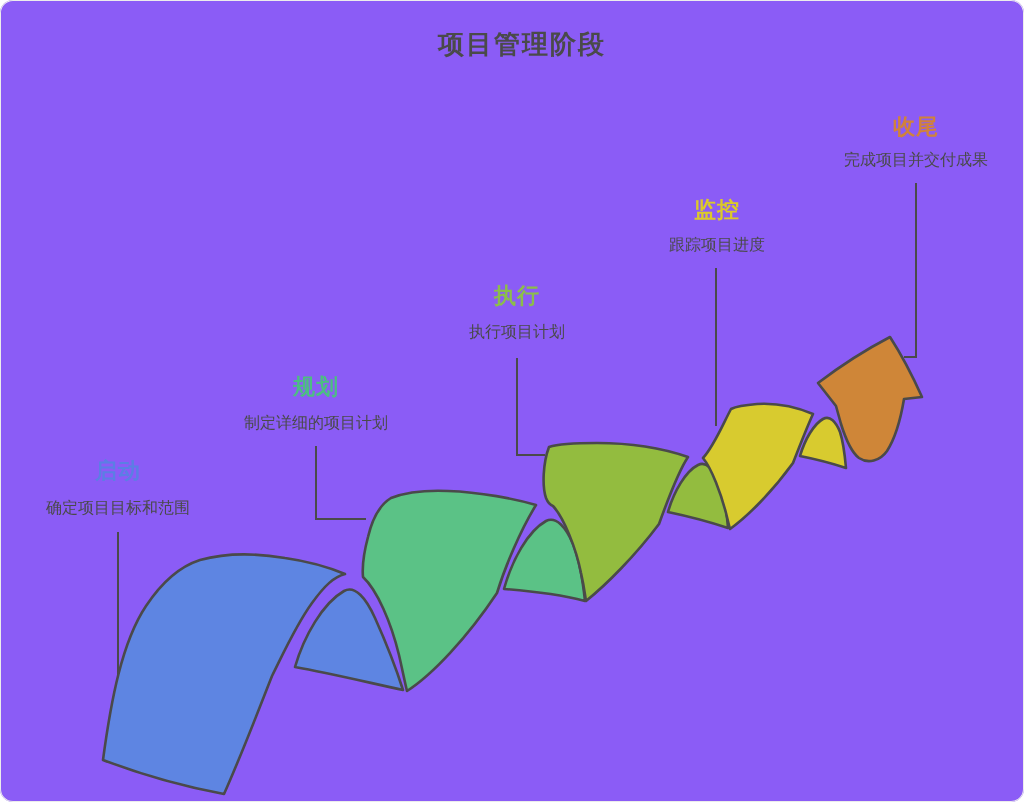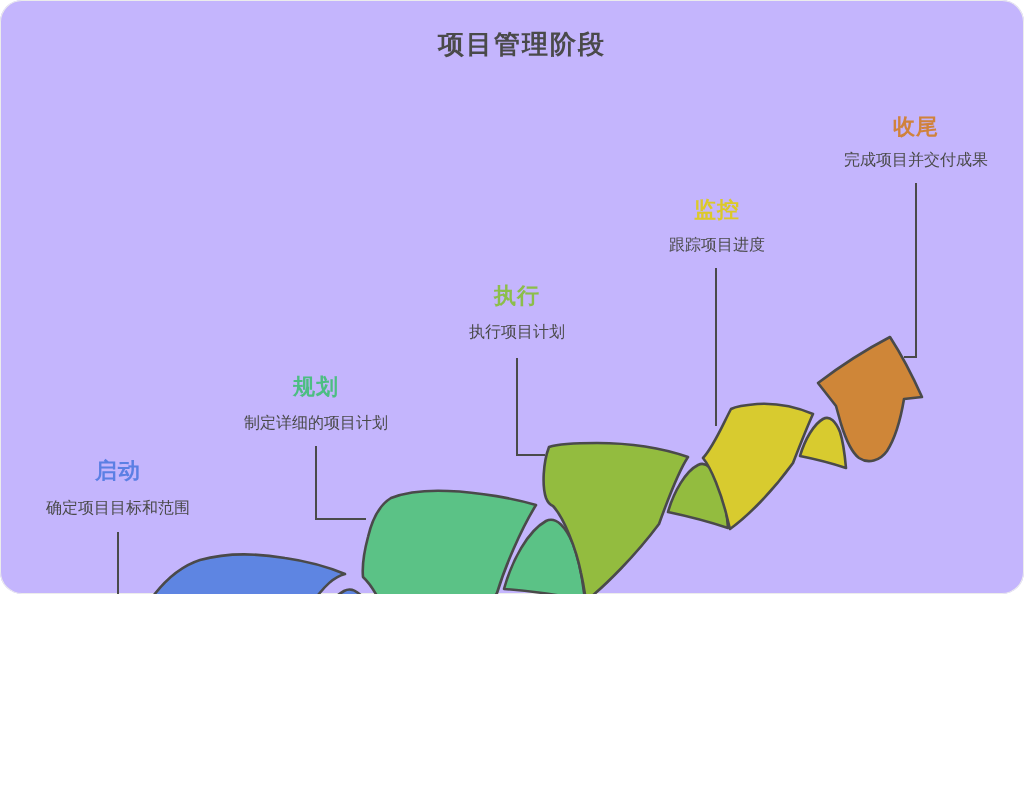--- a/index.html
+++ b/index.html
@@ -1,20 +1,20 @@
 <!DOCTYPE html>
 <html><head>
 <meta charset="utf-8">
 <style>
   html,body{margin:0;padding:0;background:#ffffff;}
   .canvas{
     position:relative;
-    width:1024px;height:594px;
-    background:#c4b5fd;
-    border-radius:22px;
+    width:1024px;height:802px;
+    background:#8b5cf6;
+    border-radius:13px;
     box-shadow:0 0 0 1px #ececec inset;
     overflow:hidden;
     font-family:"Liberation Sans","DejaVu Sans",sans-serif;
   }
   svg{display:block;}
   text{text-anchor:middle;font-family:"Liberation Sans","DejaVu Sans",sans-serif;}
   .title{font-size:26px;font-weight:700;letter-spacing:2px;}
   .phase-label{font-size:22px;font-weight:700;letter-spacing:1px;}
   .phase-desc{font-size:16px;font-weight:400;}
   .connectors path{fill:none;stroke-width:2;}

